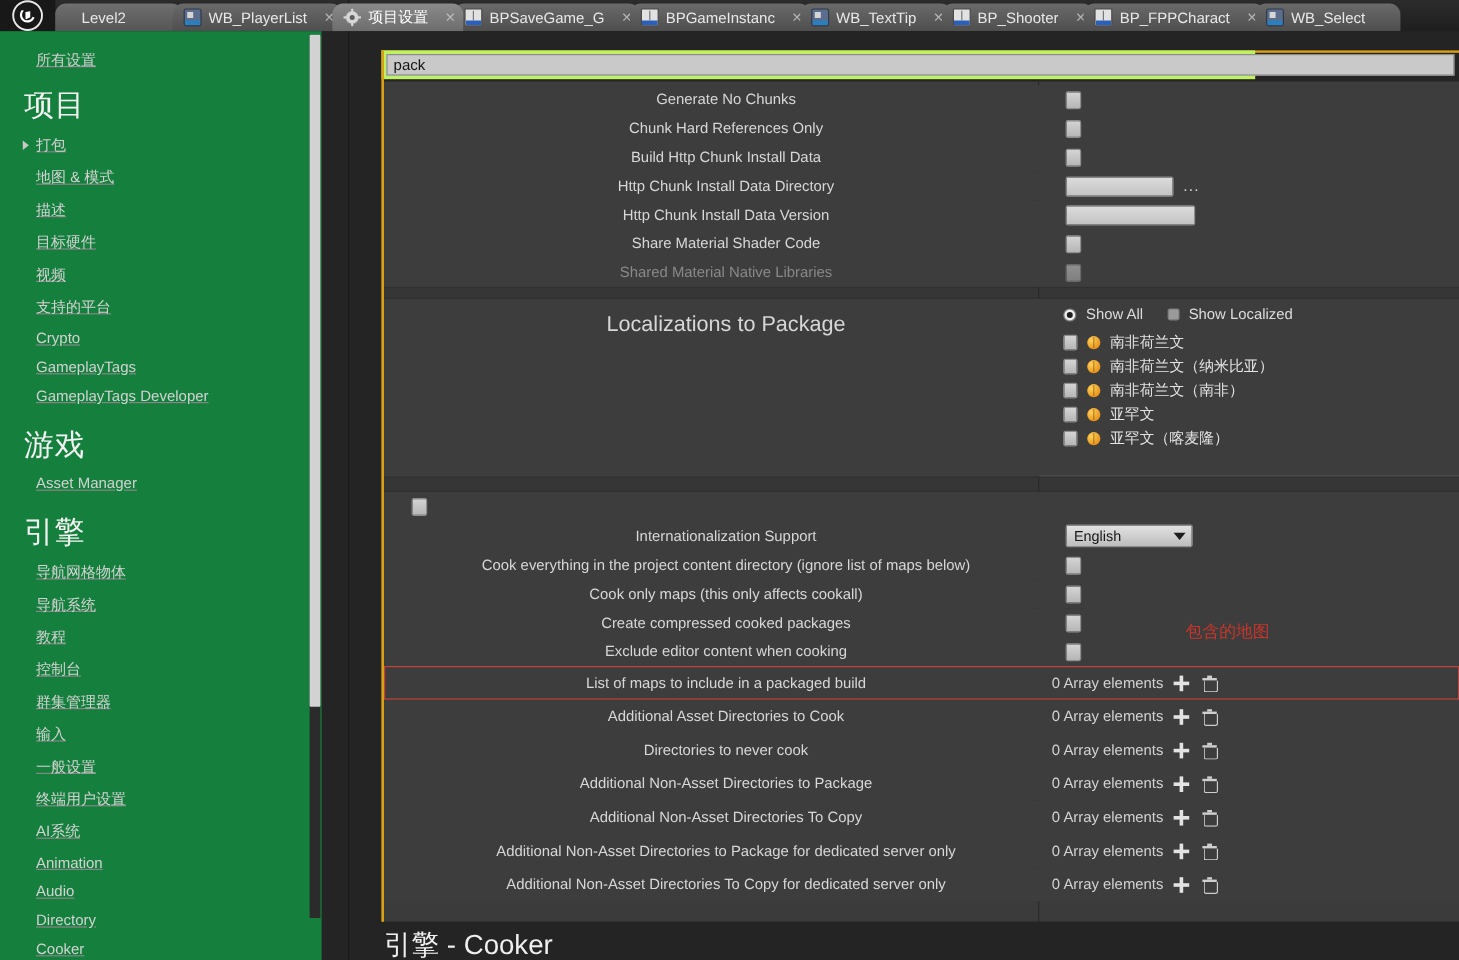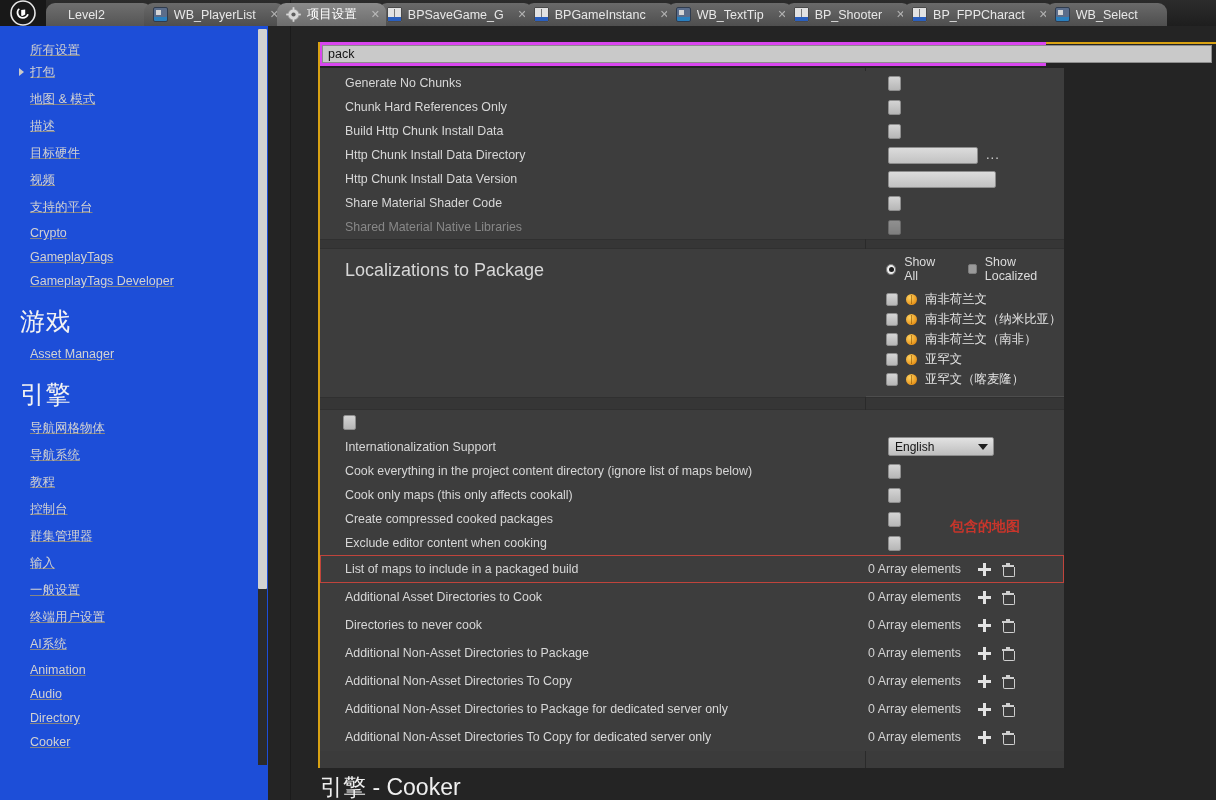--- a/index.html
+++ b/index.html
@@ -52,21 +52,21 @@
                 box-shadow: inset 0 -4px 0 #2a7fbe; }
   .ico-widget:after { content:""; position:absolute; left:2px; top:2px; width:5px;height:5px;background:#d6d6d6;}
   .ico-book { background:#e2e2e2; border:1px solid #4a4a4a; border-radius:1px;
               box-shadow: inset 0 -4px 0 #2a5fbe; }
   .ico-book:after{content:"";position:absolute;left:6px;top:1px;width:1px;height:8px;background:#777;}
   .ico-gear { border-radius: 50%; }
 
   
   .sidebar {
     position: absolute; left: 0; top: 26px; width: 268px; height: 774px;
-    background: #1d4ed8;
+    background: #15803d;
     overflow: hidden;
   }
   .sb-all {
     color: #cfcfcf; font-size: 12.5px; padding: 16px 0 0 30px;
     text-decoration: underline; text-decoration-color:#8d8d8d;
   }
   .sb-head {
     color: #f2f2f2; font-size: 25px; padding: 12px 0 4px 20px; font-weight: 400;
     letter-spacing: .5px;
   }
@@ -100,34 +100,35 @@
     position: absolute; left: 300px; top: 26px; width: 916px; height: 774px;
     background: #242424;
   }
   .panel-outline {
     position: absolute; left: 18px; top: 16px; width: 898px; height: 736px;
     border-left: 2px solid #d9a213;
     border-top: 2px solid #d9a213;
   }
   .searchbar {
     position: absolute; left: 18px; top: 16px; width: 728px; height: 24px;
-    background: #d946ef;
+    background: #bef264;
     display: flex; align-items: center;
   }
   .searchbox {
     position: absolute; left: 4px; top: 3px; width: 890px; height: 18px;
     background: #c9c9c9;
     border: 1px solid #8d8d8d;
     color: #141414; font-size: 12.5px;
     display: flex; align-items: center; padding-left: 5px;
   }
   .proplist {
-    position: absolute; left: 20px; top: 42px; width: 744px; height: 712px;
+    position: absolute; left: 20px; top: 42px; width: 896px; height: 712px;
     overflow: hidden;
     background: #3b3b3b;
+    text-align: center;
   }
   
   .col-sep {
     position: absolute; left: 545px; top: 0; width: 1px; height: 712px;
     background: #2a2a2a;
   }
   .row {
     position: relative;
     height: 24px;
     display: flex; align-items: center;
@@ -293,20 +294,21 @@
           <span class="ticon ico-widget"></span>
           <span class="tlabel">WB_Select</span>
           <span class="tclose"></span>
         </div>
       </div>
   </div>
 
   <div class="sidebar">
     <div class="sb-all">所有设置</div>
     <div id="sidebar-sections">
+        <div class="sb-head">项目</div>
         <div class="sb-item has-arrow"><span class="sb-arrow"></span><span>打包</span></div>
         <div class="sb-item"><span>地图 &amp; 模式</span></div>
         <div class="sb-item"><span>描述</span></div>
         <div class="sb-item"><span>目标硬件</span></div>
         <div class="sb-item"><span>视频</span></div>
         <div class="sb-item"><span>支持的平台</span></div>
         <div class="sb-item"><span>Crypto</span></div>
         <div class="sb-item"><span>GameplayTags</span></div>
         <div class="sb-item"><span>GameplayTags Developer</span></div>
         <div class="sb-head">游戏</div>
@@ -545,21 +547,21 @@
                 <span class="ic-plus"></span>
                 <span class="ic-trash">
                   <span class="trash-lid"></span>
                 </span>
               </span>
             </div>
           </div>
         </div>
     </div>
 
-    <div class="annot" style="left:650px; top:492px;font-weight:bold;">包含的地图</div>
+    <div class="annot" style="left:688px; top:492px;">包含的地图</div>
 
     <div class="bottom-strip">
       <div class="up-arrow"></div>
     </div>
   </div>
 
   <div class="bottom-bg"></div>
   <div class="bottom-title">引擎 - Cooker</div>
   <div class="panel-left-accent"></div>
 

